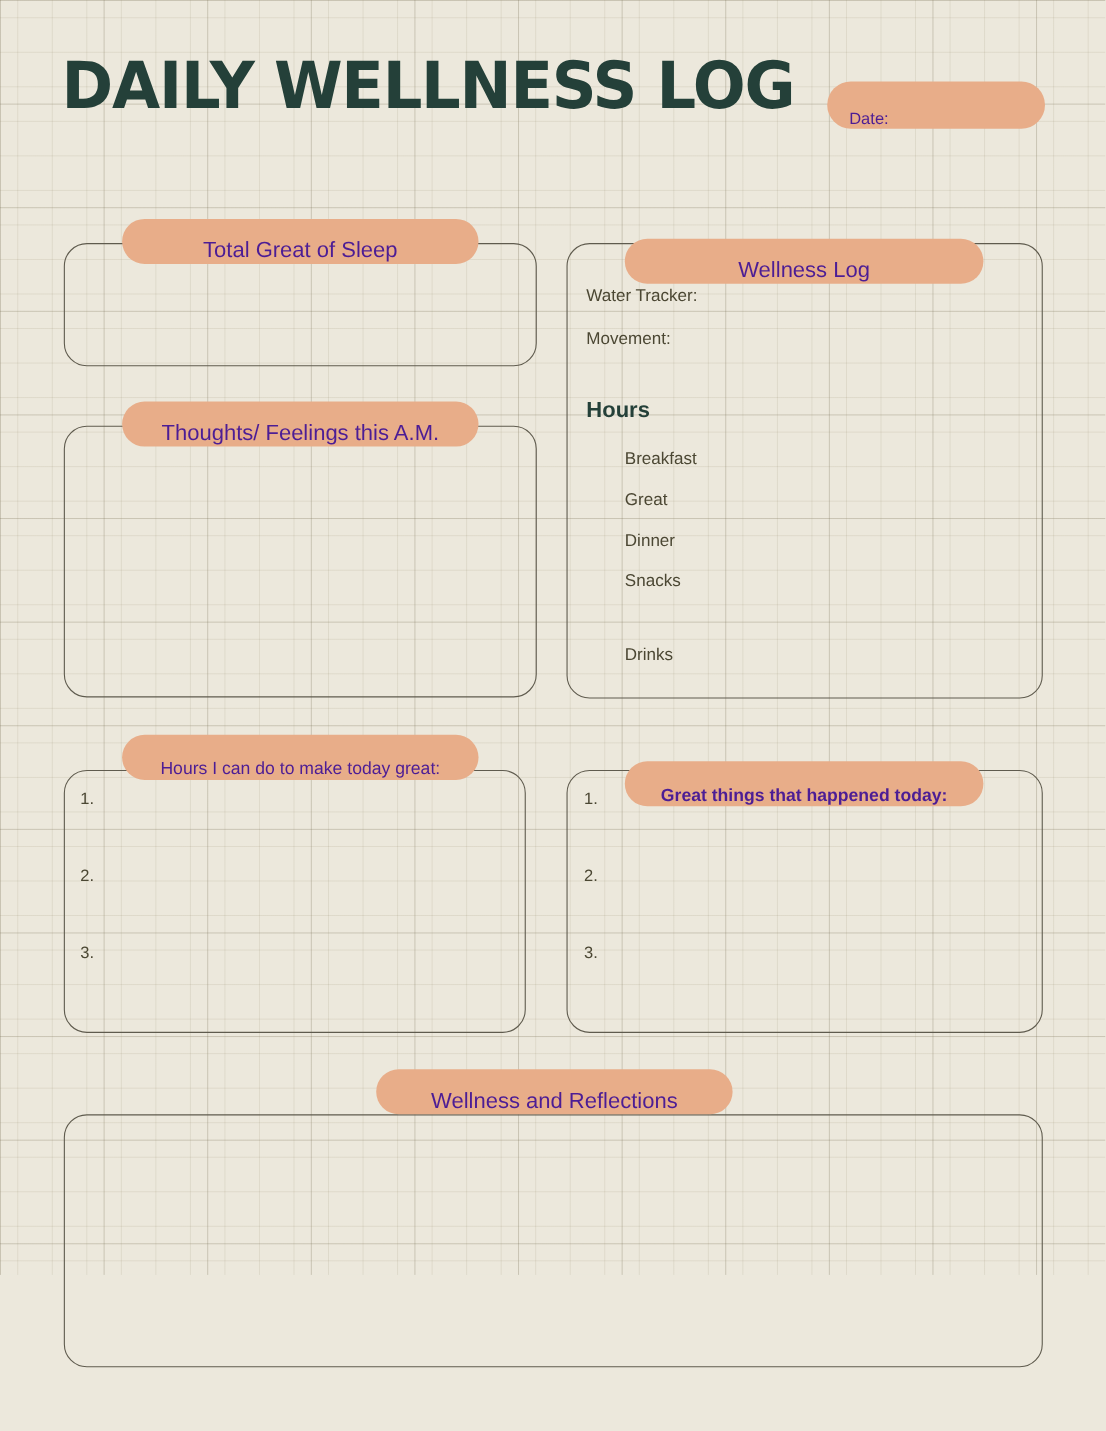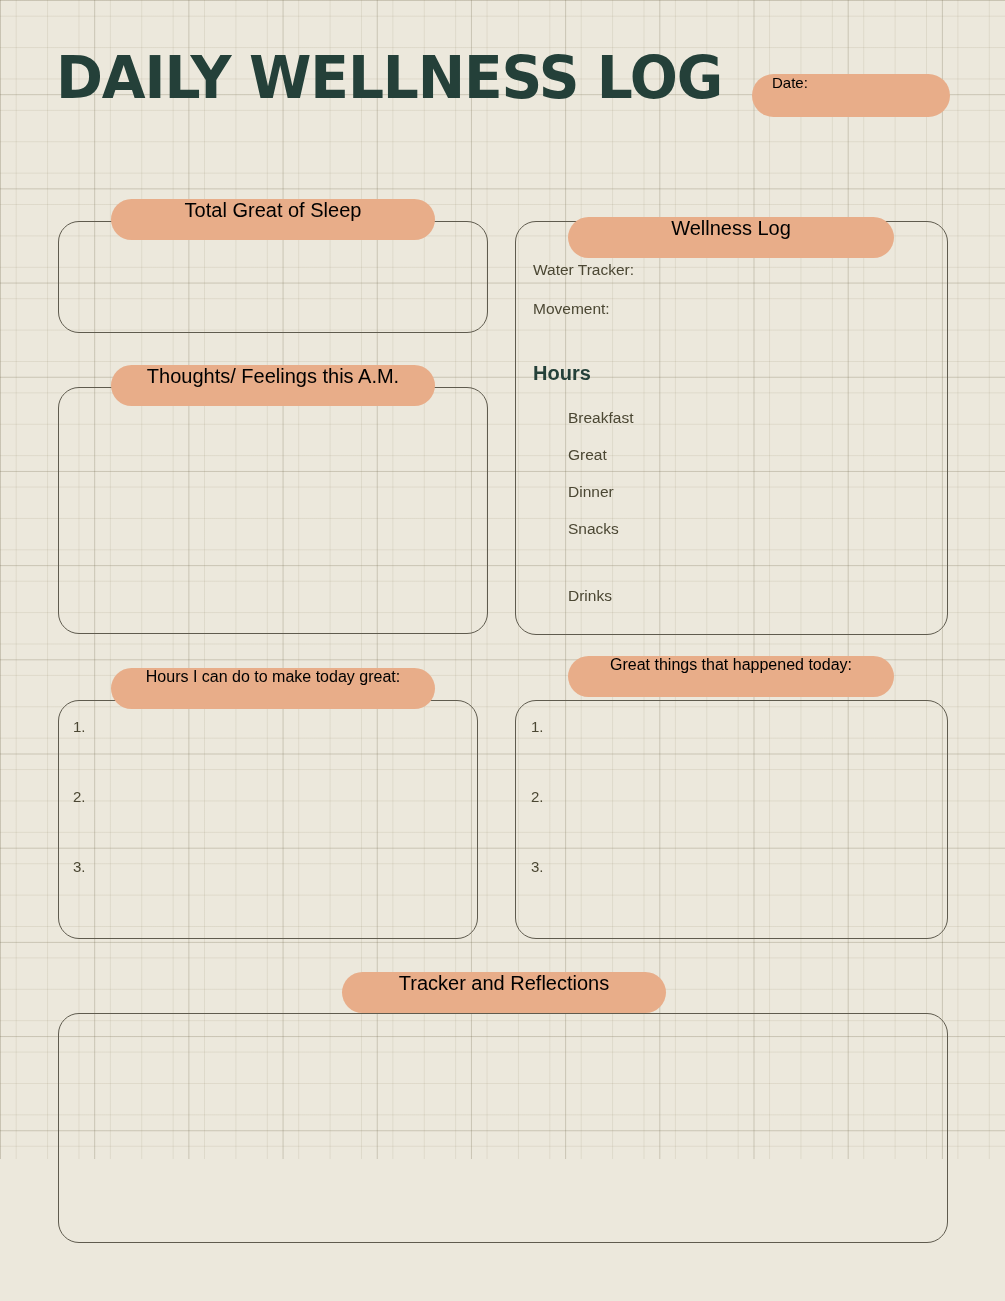--- a/index.html
+++ b/index.html
@@ -50,24 +50,24 @@
     transform: scaleX(0.96);
     transform-origin: left center;
     white-space: nowrap;
     font-family: "DejaVu Sans", sans-serif;
   }
 
   .pill {
     position: absolute;
     background-color: #E8AD89;
     border-radius: 999px;
-    color: #000000;
+    color: #4c1d95;
     font-size: 19px;
     display: flex;
-    align-items: flex-start;
+    align-items: flex-end;
     justify-content: center;
     box-sizing: border-box;
     z-index: 3;
     white-space: nowrap;
   }
 
   #date-pill {
     left: 752px;
     top: 74px;
     width: 198px;
@@ -130,21 +130,21 @@
   
   #am-panel { left: 58px;  top: 387px; width: 430px; height: 247px; }
   #am-pill  { left: 111px; top: 365px; width: 324px; }
 
   
   #things-panel { left: 58px;  top: 700px; width: 420px; height: 239px; }
   #things-pill  { left: 111px; top: 668px; width: 324px; font-size: 16px; }
 
   
   #great-panel { left: 515px; top: 700px; width: 433px; height: 239px; }
-  #great-pill  { left: 568px; top: 656px; width: 326px; font-size: 16px; }
+  #great-pill  { left: 568px; top: 692px; width: 326px; font-size: 16px; font-weight: bold; }
 
   .num-list {
     position: absolute;
     z-index: 2;
     color: #4B4733;
     font-size: 15px;
   }
   #things-list { left: 73px;  top: 718px; }
   #great-list  { left: 531px; top: 718px; }
   .num-item { height: 70px; }
@@ -207,16 +207,16 @@
     <span>Great things that happened today:</span>
   </div>
   <div id="great-list" class="num-list">
     <div class="num-item">1.</div>
     <div class="num-item">2.</div>
     <div class="num-item">3.</div>
   </div>
 
   <div id="reflect-panel" class="panel"></div>
   <div id="reflect-pill" class="pill panel-pill">
-    <span>Tracker and Reflections</span>
+    <span>Wellness and Reflections</span>
   </div>
 
 </div>
 
 </body></html>

